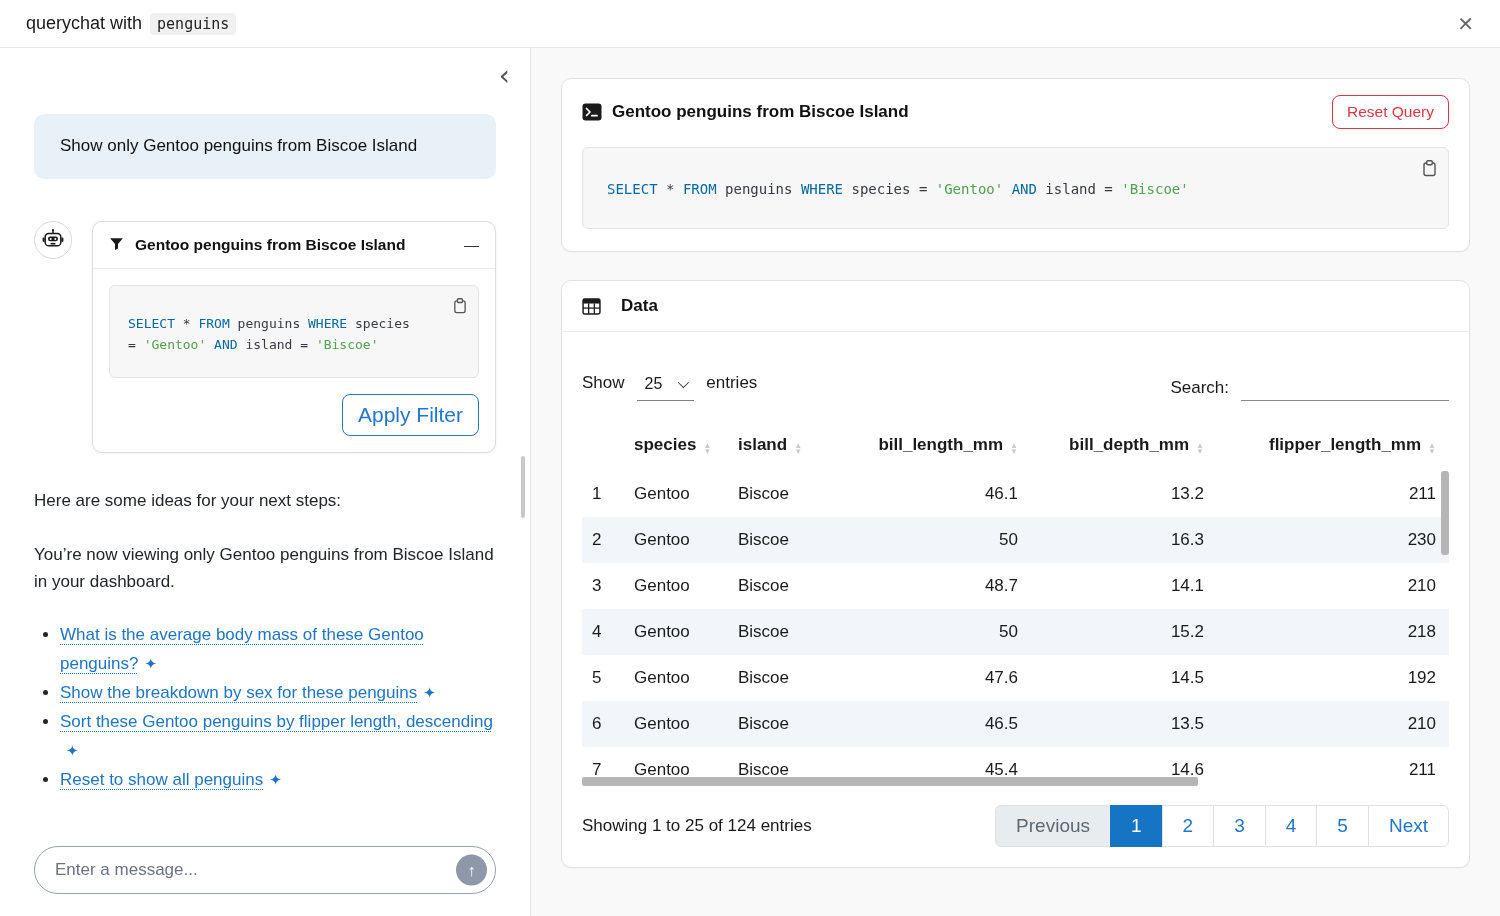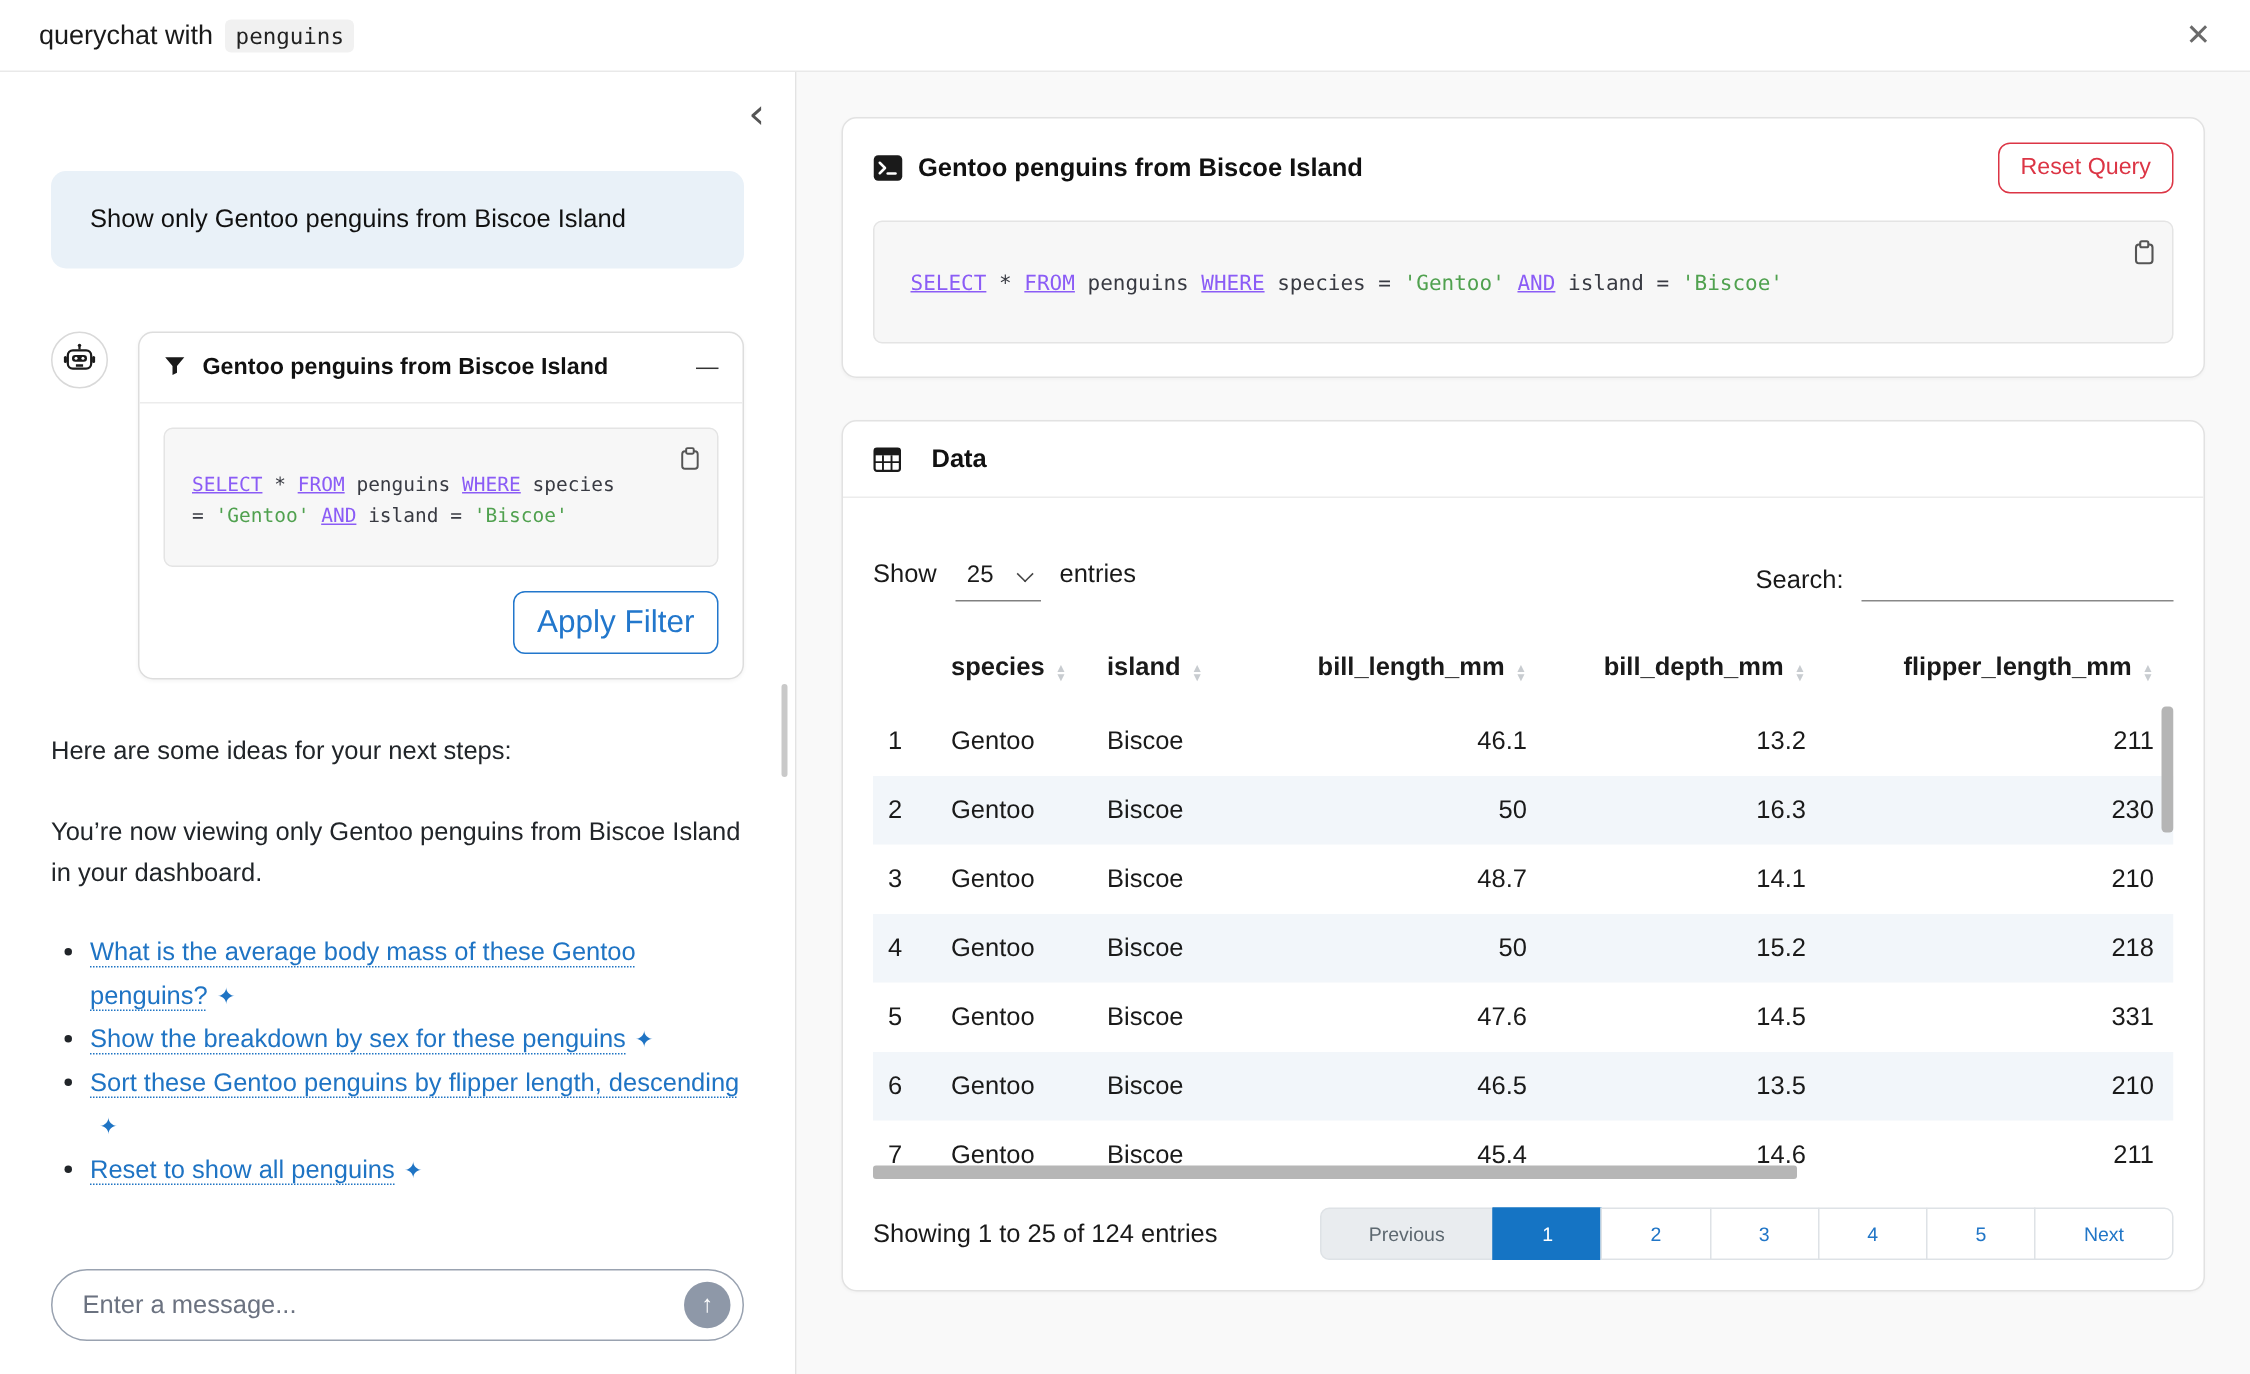--- a/index.html
+++ b/index.html
@@ -61,21 +61,21 @@
   .minimize-btn{ margin-left:auto; background:none; border:none; font-size:15px; color:#333; cursor:pointer; }
   .filter-card-body{ padding:16px; }
   .code-block{
     position:relative; background:#f7f7f7; border:1px solid #e4e4e4; border-radius:6px;
   }
   .filter-card .code-block{ padding:28px 18px 22px 18px; }
   .sql-code{
     font-family:"DejaVu Sans Mono", monospace; font-size:13px; line-height:1.6;
     color:#383a42; display:block; max-width:290px; word-spacing:normal;
   }
-  .tok-kw{ color:#8b5cf6;text-decoration:underline; }
+  .tok-kw{ color:#0369a1; }
   .tok-str{ color:#50a14f; }
   .tok-pl{ color:#383a42; }
   .copy-btn{
     position:absolute; top:9px; right:9px; background:none; border:none; cursor:pointer; padding:2px;
   }
   .apply-row{ display:flex; justify-content:flex-end; margin-top:16px; }
   .apply-btn{
     background:#fff; border:1px solid #2277cc; color:#2277cc; border-radius:8px;
     padding:8px 15px; font-size:21px; cursor:pointer;
   }
@@ -154,22 +154,22 @@
     background:#a9a9a9; border-radius:2px; opacity:.85;
   }
   .v-scrollbar{
     position:absolute; top:46px; right:0; width:8px; height:84px;
     background:#b5b5b5; border-radius:3px;
   }
   .table-footer{ display:flex; justify-content:space-between; align-items:center; margin-top:16px; }
   .table-info{ font-size:17px; color:#1a1a1a; }
   .pagination{ display:flex; }
   .page-btn{
-    background:#fff; border:1px solid #dee2e6; color:#2176c7; font-size:13px;
-    padding:9px 32px; margin-left:-1px; cursor:pointer; font-family:"Liberation Sans",sans-serif;
+    background:#fff; border:1px solid #dee2e6; color:#2176c7; font-size:19px;
+    padding:9px 20px; margin-left:-1px; cursor:pointer; font-family:"Liberation Sans",sans-serif;
   }
   .page-btn:first-child{ border-radius:6px 0 0 6px; margin-left:0; }
   .page-btn:last-child{ border-radius:0 6px 6px 0; }
   .page-btn.disabled{ background:#e9ecef; color:#5d6870; }
   .page-btn.active{ background:#1574c4; border-color:#1574c4; color:#fff; }
 </style>
 </head>
 <body>
 
 <div class="app">
@@ -375,21 +375,21 @@
                     <td class="num">15.2</td>
                     <td class="num">218</td>
                     <td class="left"></td>
                   </tr>
                   <tr>
                     <td class="left">5</td>
                     <td class="left">Gentoo</td>
                     <td class="left">Biscoe</td>
                     <td class="num">47.6</td>
                     <td class="num">14.5</td>
-                    <td class="num">331</td>
+                    <td class="num">192</td>
                     <td class="left"></td>
                   </tr>
                   <tr>
                     <td class="left">6</td>
                     <td class="left">Gentoo</td>
                     <td class="left">Biscoe</td>
                     <td class="num">46.5</td>
                     <td class="num">13.5</td>
                     <td class="num">210</td>
                     <td class="left"></td>

